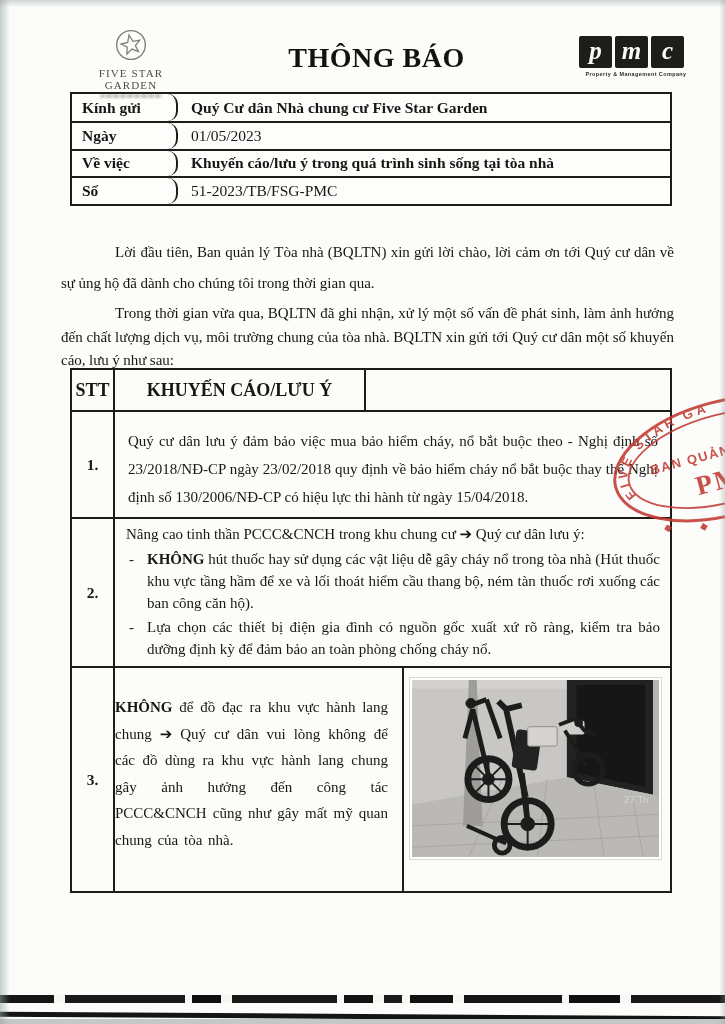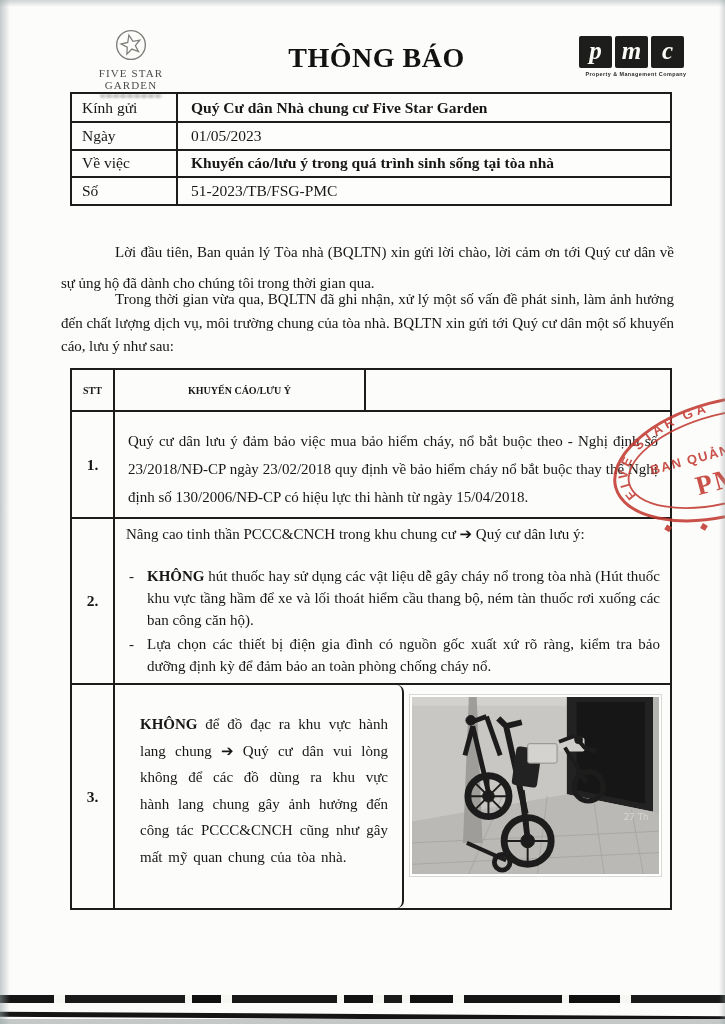--- a/index.html
+++ b/index.html
@@ -47,54 +47,54 @@
     text-align:center;font-family:"Liberation Serif",serif;}
   .pmc-sub{margin-top:3px;font-family:"Liberation Sans",sans-serif;font-size:5.4px;
     font-weight:bold;letter-spacing:.45px;color:#2a2a28;text-align:center;white-space:nowrap;}
 
   
   .info-table{position:absolute;left:70px;top:92px;width:602px;
     border:2px solid #1d1c1a;box-sizing:border-box;background:rgba(255,255,255,.35);}
   .info-row{display:flex;height:27.4px;border-top:2px solid #1d1c1a;box-sizing:border-box;}
   .info-row:first-child{border-top:none;}
   .info-label{width:106px;flex:none;border-right:2px solid #1d1c1a;box-sizing:border-box;
-    font-weight:normal;font-size:15.5px;display:flex;align-items:center;padding-left:10px;}
+    font-weight:bold;font-size:15.5px;display:flex;align-items:center;padding-left:10px;border-radius:10px;}
   .info-value{flex:1;font-size:15.5px;display:flex;align-items:center;padding-left:13px;
     white-space:nowrap;overflow:hidden;}
   .info-value.bold{font-weight:bold;}
 
   
   .para{position:absolute;left:61px;width:613px;font-size:15px;text-align:justify;
     text-indent:54px;color:#161513;word-spacing:-.3px;}
   .p1{top:237px;line-height:31px;}
-  .p2{top:288px;line-height:23.5px;}
+  .p2{top:302px;line-height:23.5px;}
 
   
   .main-table{position:absolute;left:70px;top:368px;width:602px;
     border:2px solid #1d1c1a;box-sizing:border-box;font-size:15px;}
-  .mt-header{display:flex;height:40px;font-weight:bold;font-size:10px;}
+  .mt-header{display:flex;height:40px;font-weight:bold;font-size:18px;}
   .mt-header>div{display:flex;align-items:center;justify-content:center;box-sizing:border-box;}
   .c-stt{width:43px;flex:none;border-right:2px solid #1d1c1a;}
   .c-advice{width:251px;flex:none;border-right:2px solid #1d1c1a;}
   .c-image{flex:1;}
   .mt-row{display:flex;border-top:2px solid #1d1c1a;box-sizing:border-box;}
   .num-cell{width:43px;flex:none;border-right:2px solid #1d1c1a;box-sizing:border-box;
     display:flex;align-items:center;justify-content:center;font-weight:bold;font-size:15.5px;}
   .row1{min-height:93px;}
   .row1 .content{flex:1;padding:15px 12px 6px 13px;line-height:28px;text-align:justify;}
   .row2{min-height:136px;}
   .row2 .content{flex:1;padding:4px 10px 4px 11px;line-height:22px;}
-  .row2 .intro-line{margin-bottom:20px;text-align:left;}
+  .row2 .intro-line{margin-bottom:3px;text-align:left;}
   .bullet{display:flex;margin-bottom:2px;}
   .bullet .dash{width:21px;flex:none;padding-left:3px;box-sizing:border-box;}
   .bullet .btext{flex:1;text-align:justify;}
   .bold-inline{font-weight:bold;}
   .row3{min-height:225px;}
   .r3text{width:289px;flex:none;border-right:2px solid #1d1c1a;box-sizing:border-box;
-    padding:26px 14px 0 25px;line-height:26.5px;text-align:justify;word-spacing:2px;border-radius:7px;}
+    padding:26px 14px 0 0;line-height:26.5px;text-align:justify;word-spacing:2px;}
   .r3photo{flex:1;box-sizing:border-box;padding:9px 0 0 5px;}
   .photo-frame{width:253px;height:183px;background:#fff;border:1px solid #dadad5;
     box-sizing:border-box;padding:2px;}
   .photo-frame svg{display:block;width:100%;height:100%;}
 
   
   .stamp{position:absolute;left:594px;top:384px;width:260px;height:180px;
     opacity:.88;z-index:5;pointer-events:none;}
 </style>
 </head>

